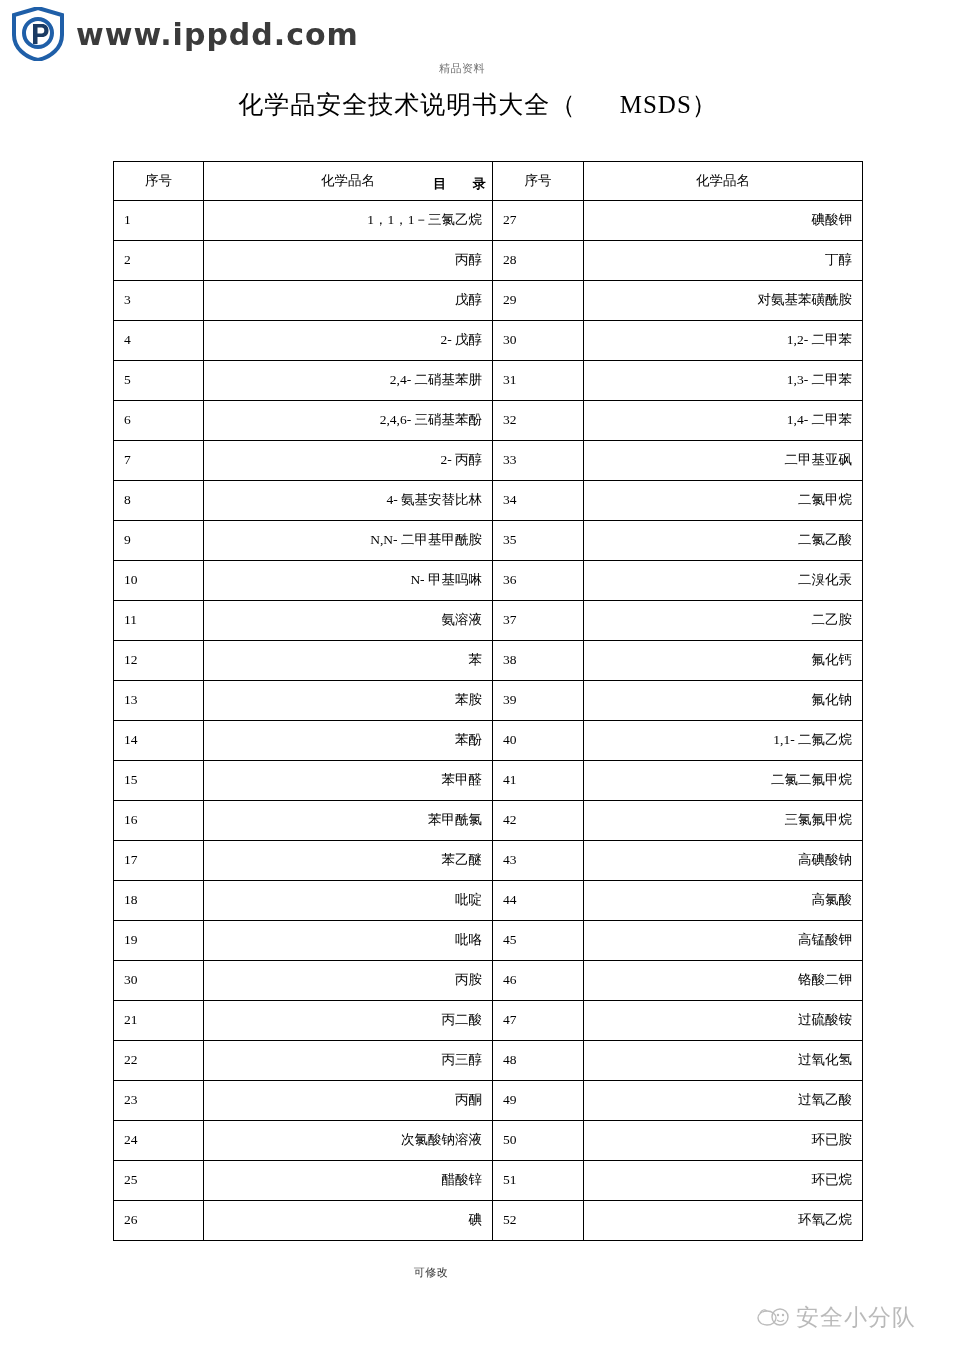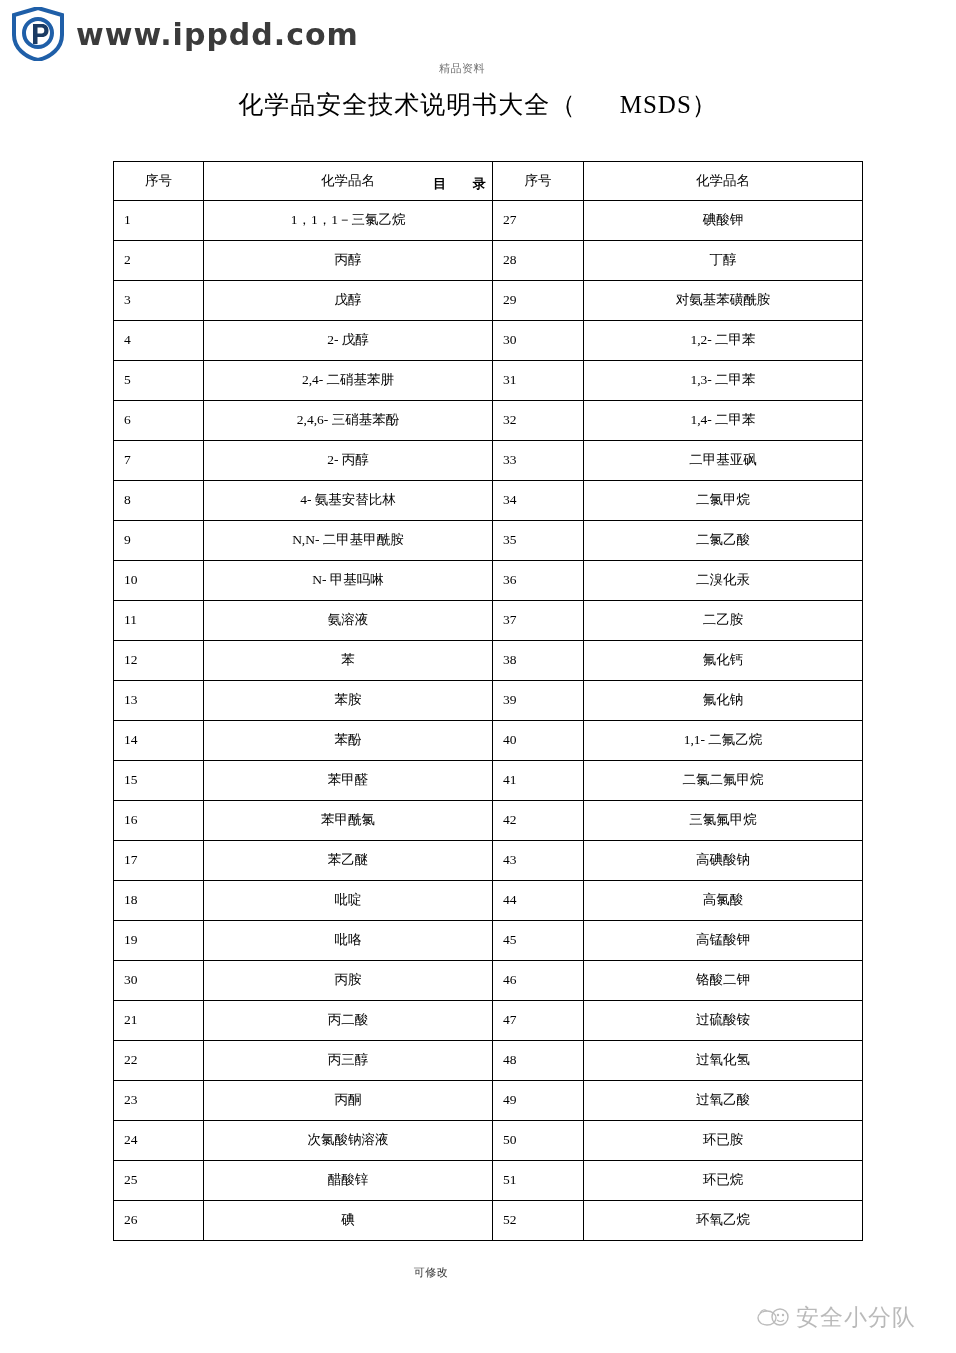--- a/index.html
+++ b/index.html
@@ -118,21 +118,21 @@
     line-height: 1.2;
   }
   .toc-table th {
     text-align: center;
     height: 38px;
   }
   .toc-table td.num {
     text-align: left;
   }
   .toc-table td.name {
-    text-align: center;
+    text-align: right;
   }
 
   .watermark-bottom {
     position: absolute;
     top: 1265px;
     left: 16px;
     width: 766px;
     text-align: center;
     font-size: 11px;
     color: #333;

